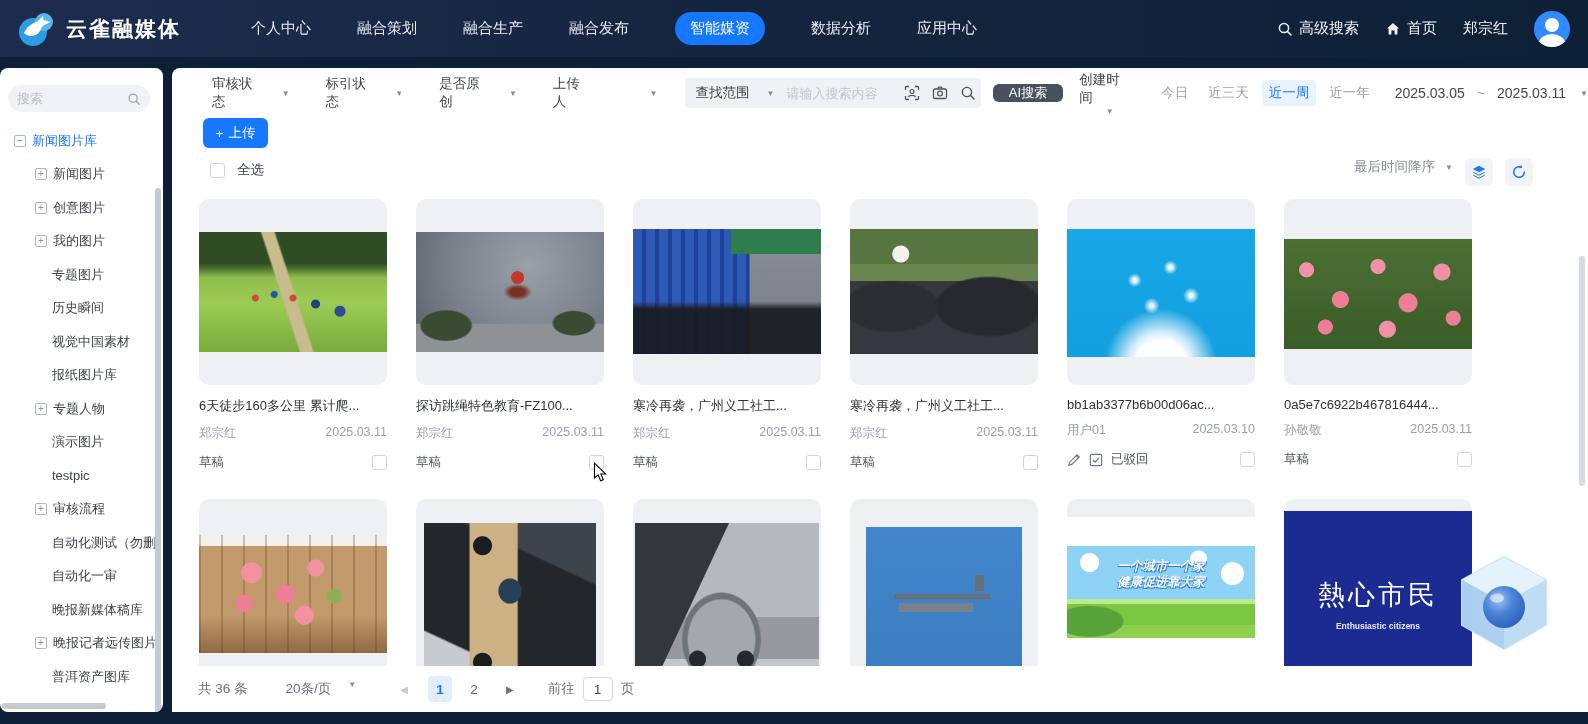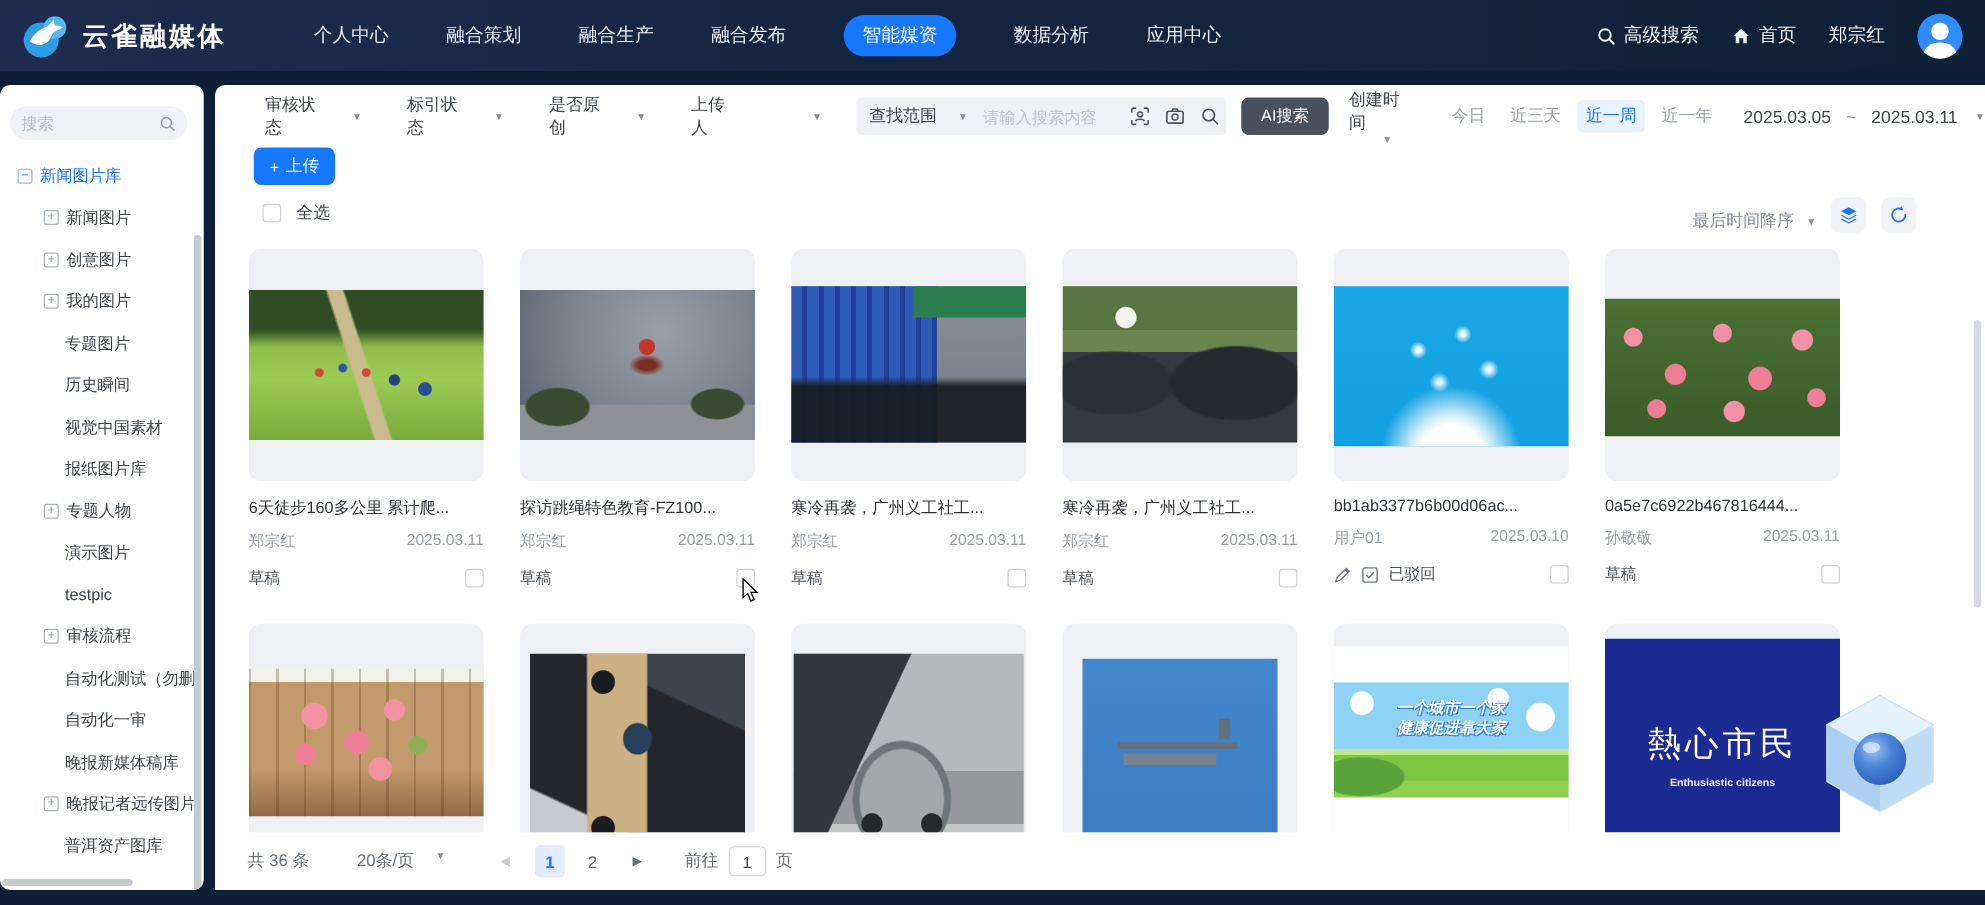--- a/index.html
+++ b/index.html
@@ -54,36 +54,36 @@
   .f-arrow { font-size:8px; color:#868c95; margin-left:17px; }
   .search-group { display:flex; align-items:center; background:#f0f1f4; border-radius:4px;
     height:30px; padding:0 10px; margin-left:28px; width:300px; }
   .scope { display:flex; align-items:center; cursor:pointer; flex:none; }
   .search-group input { border:0; outline:0; background:transparent; font-size:13px; width:118px;
     margin-left:12px; color:#444; font-family:inherit; }
   .search-group input::placeholder { color:#c0c4cc; }
   .sg-icons { display:flex; align-items:center; gap:12px; margin-left:auto; color:#4d545e; }
   .sg-icons svg { width:16px; height:16px; cursor:pointer; }
   .ai-btn { margin-left:12px; background:#49505e; color:#fff; font-size:13px;
-    border-radius:6px; height:30px; padding:0 16px; display:flex; align-items:center; cursor:pointer; flex:none; }
+    border-radius:6px; height:18px; padding:0 16px; display:flex; align-items:center; cursor:pointer; flex:none; }
   .created { display:flex; align-items:center; margin-left:16px; cursor:pointer;flex-direction:column; }
   .quick { display:flex; align-items:center; margin-left:22px; gap:6px; }
   .qr { font-size:13.5px; color:#9aa0a8; padding:4px 7px; cursor:pointer; white-space:nowrap; }
   .qr.active { color:#1677ff; background:#e9f2ff; border-radius:4px; }
   .dates { display:flex; align-items:center; margin-left:18px; font-size:14px; color:#42474e; gap:12px; }
   .dates .f-arrow { margin-left:2px; }
 
   
   .upload-btn { position:absolute; left:31px; top:50px; width:65px; height:30px; background:#1677ff;
     color:#fff; font-size:13.5px; border-radius:6px; display:flex; align-items:center; justify-content:center;
     gap:5px; cursor:pointer; }
   .select-row { position:absolute; left:38px; top:93px; display:flex; align-items:center; gap:12px; }
   .checkbox { width:15px; height:15px; border:1px solid #cfd3da; border-radius:3px; background:#fff; cursor:pointer; flex:none; }
   .select-label { font-size:13.5px; color:#3f444b; }
-  .sort-area { position:absolute; right:55px; top:90px; display:flex; align-items:flex-end; gap:12px; }
+  .sort-area { position:absolute; right:55px; top:90px; display:flex; align-items:flex-start; gap:12px; }
   .sort-dd { display:flex; align-items:center; cursor:pointer; }
   .sort-dd .f-label { color:#878d96; }
   .icon-btn { width:28px; height:28px; border-radius:6px; background:#f2f3f6; color:#1677ff;
     display:flex; align-items:center; justify-content:center; cursor:pointer; }
   .icon-btn svg { width:16px; height:16px; }
 
   
   .grid { position:absolute; left:27px; top:131px; width:1273px; height:467px; overflow:hidden;
     display:grid; grid-template-columns:repeat(6,188px); column-gap:29px; row-gap:28px; }
   .card { width:188px; }

